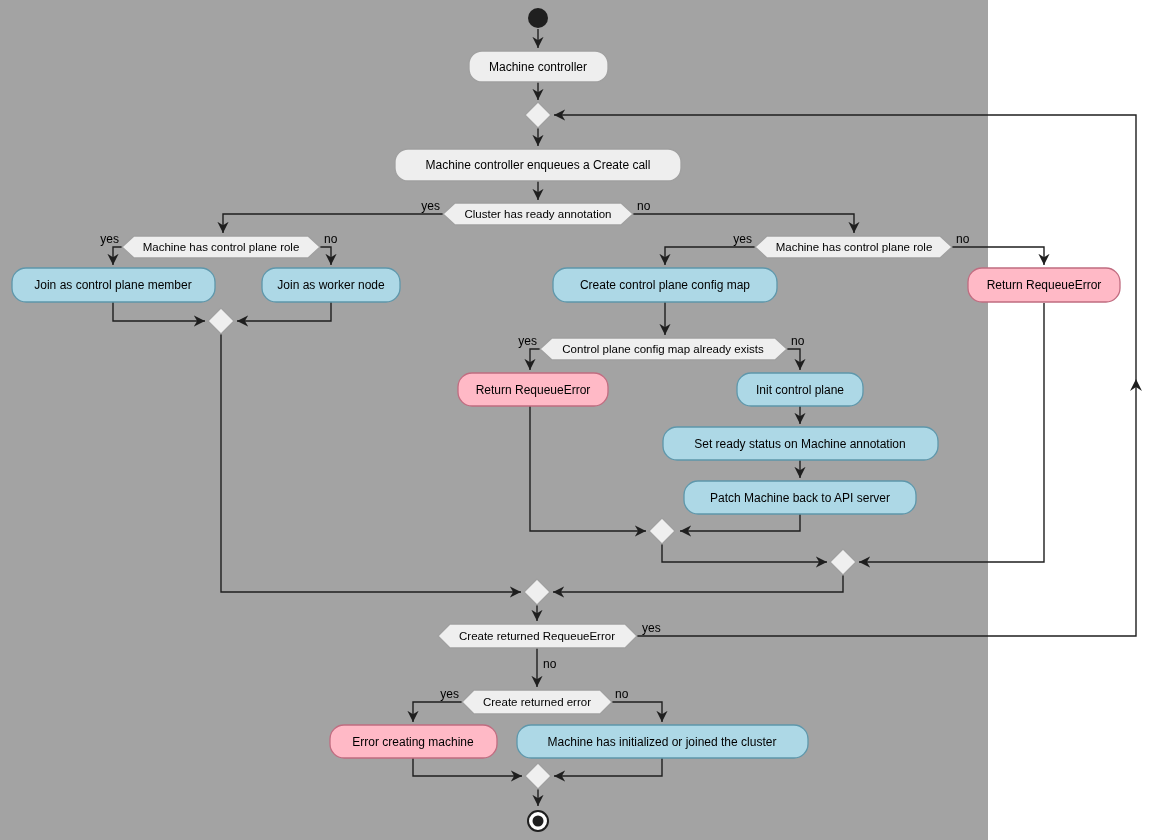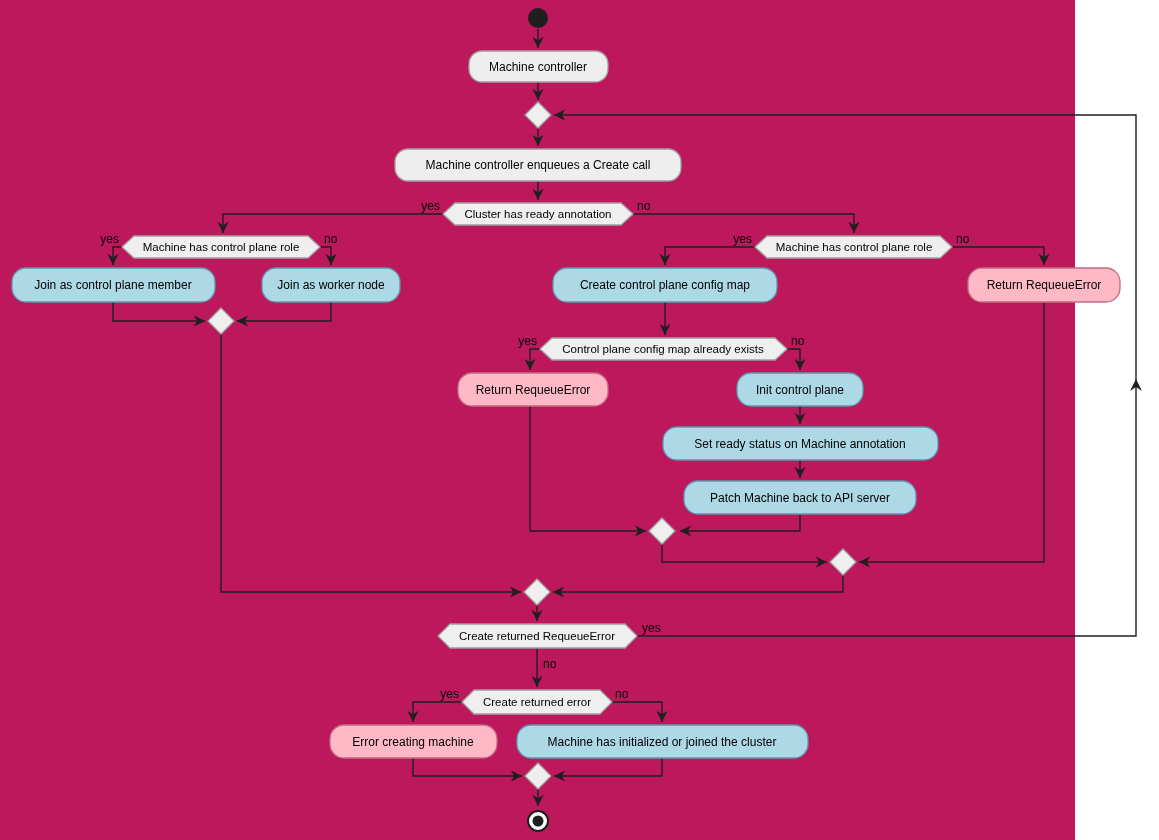--- a/index.html
+++ b/index.html
@@ -1,17 +1,17 @@
 <!DOCTYPE html>
 <html><head>
 <meta charset="utf-8">
 <style>
   html,body { margin:0; padding:0; background:#ffffff; }
   .canvas {
-    position:relative; width:1075px; height:840px; background:#be185d;
+    position:relative; width:988px; height:840px; background:#a3a3a3;
     font-family:"Liberation Sans", sans-serif;
     text-align:right;
   }
   svg { display:block; }
   .edge { fill:none; stroke:#1f1f1f; stroke-width:1.4px; }
   .shape { stroke-width:1.3px; }
   .stroke-gray { stroke:#a0a0a0; }
   .stroke-blue { stroke:#5e97ab; }
   .stroke-pink { stroke:#c06c80; }
   .stroke-black { stroke:#1f1f1f; stroke-width:2px; }

